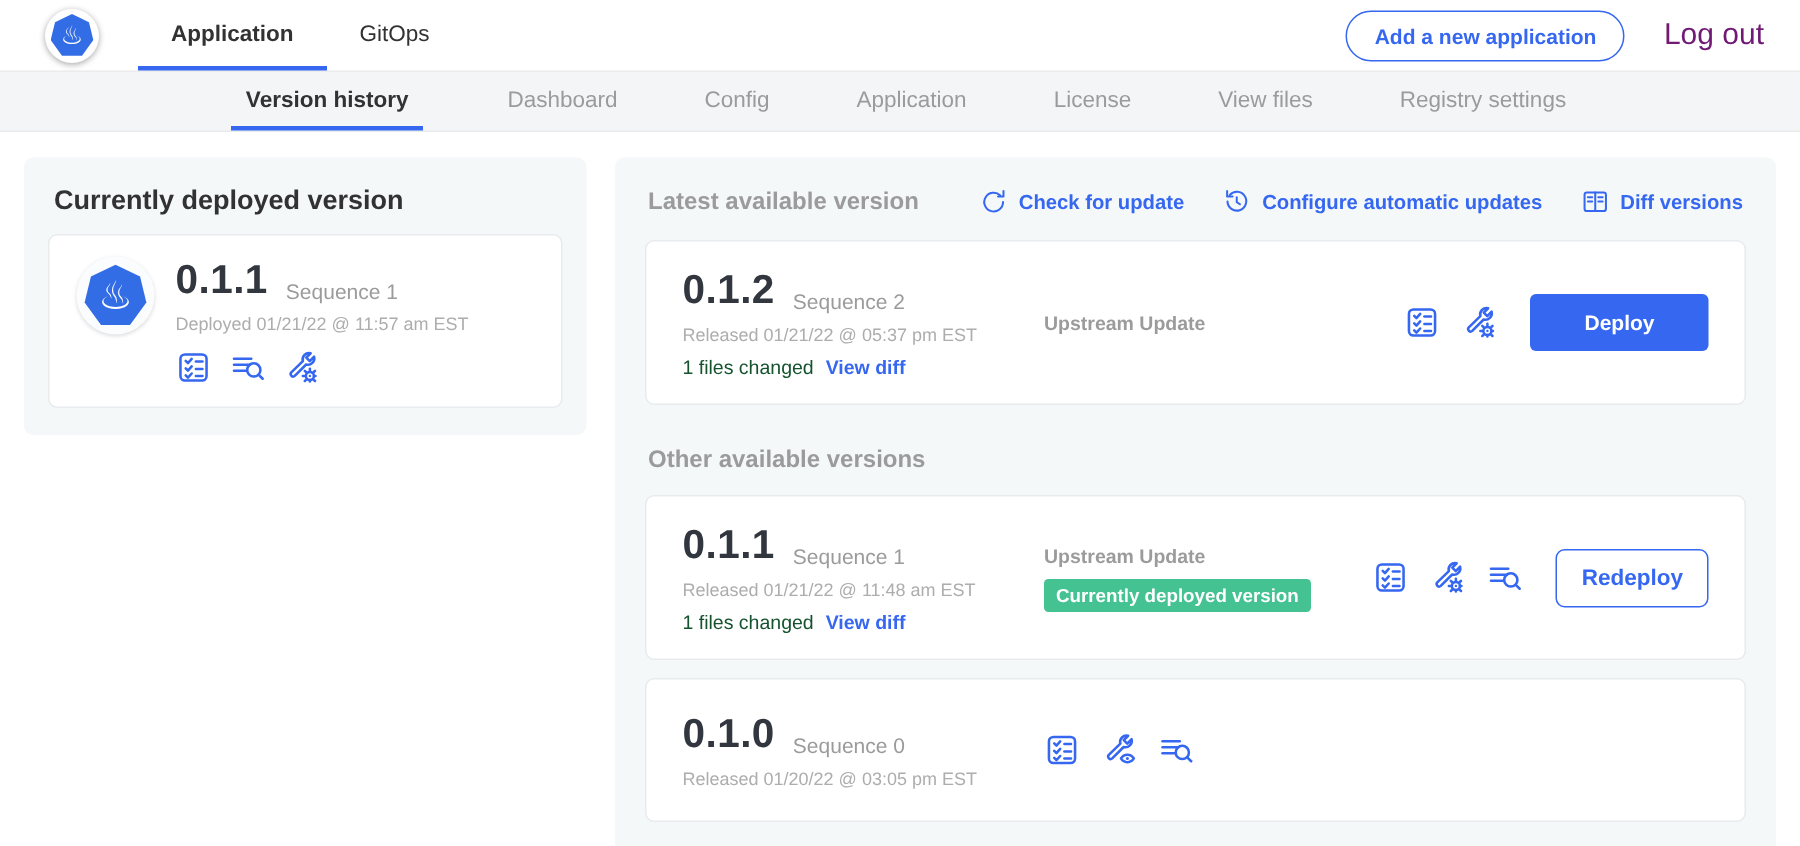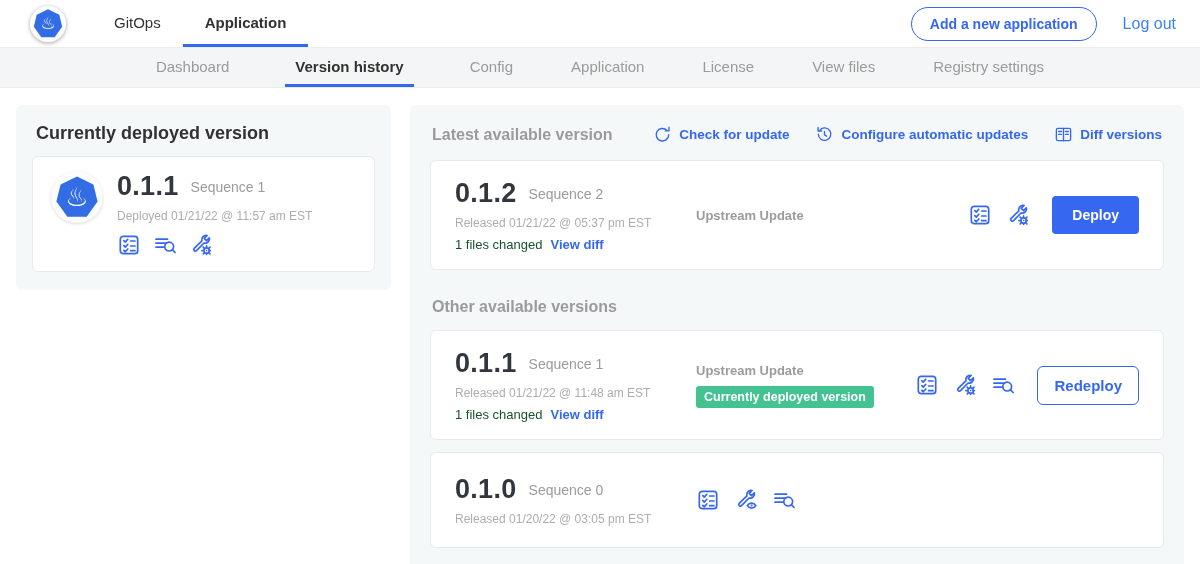--- a/index.html
+++ b/index.html
@@ -19,21 +19,21 @@
   .hept { width:29px; height:29px; background:#326de6; color:#fff;
           clip-path:polygon(50% 1%, 89% 20%, 99% 61%, 73% 97%, 27% 97%, 1% 61%, 11% 20%);
           display:flex; align-items:center; justify-content:center; font-size:17px; line-height:1; }
   .app-tabs { display:flex; }
   .app-tab { display:flex; align-items:center; padding:0 22px; font-size:15px; font-weight:500;
              color:#323232; border-bottom:3px solid transparent; cursor:pointer; }
   .app-tab.active { font-weight:700; border-bottom-color:#3567f0; }
   .topbar-right { margin-left:auto; display:flex; align-items:center; gap:26px; }
   .pill { border:1px solid #3567f0; color:#3567f0; background:#fff; border-radius:17px;
           padding:8px 18px; font-size:14px; font-weight:700; font-family:inherit; cursor:pointer; }
-  .logout { font-size:16px; color:#3b82f6; cursor:pointer; }
+  .logout { font-size:20px; color:#701a75; cursor:pointer; }
 
   
   .subnav { height:41px; background:#f4f5f6; border-top:1px solid #ececec;
             border-bottom:1px solid #e8eaeb; display:flex; justify-content:center; gap:54px; }
   .subnav-item { display:flex; align-items:center; font-size:15px; color:#9b9b9b;
                  border-bottom:3px solid transparent; padding:0 2px; cursor:pointer; }
   .subnav-item.active { color:#323232; font-weight:700; border-bottom-color:#3567f0; padding:0 10px; }
 
   
   .main { display:flex; align-items:flex-start; gap:19px; padding:17px 16px; }
@@ -41,21 +41,21 @@
   .left-panel { width:375px; padding:16px 16px 18px; flex-shrink:0; }
   .panel-title { font-size:18px; font-weight:700; color:#323232; margin:2px 4px 12px; }
 
   .deployed-card { background:#fff; border:1px solid #e7ebed; border-radius:6px;
                    padding:14px 18px; display:flex; gap:14px; }
   .card-logo { width:52px; height:52px; border-radius:50%; background:#fbfcfd;
                box-shadow:0 1px 3px rgba(0,0,0,.15); display:flex; align-items:center;
                justify-content:center; flex-shrink:0; }
   .card-logo .hept { width:42px; height:42px; font-size:26px; }
 
-  .version-line { display:flex; align-items:center; gap:12px; }
+  .version-line { display:flex; align-items:flex-end; gap:12px; }
   .version-big { font-size:27px; font-weight:800; color:#32363e; letter-spacing:.3px; }
   .sequence { font-size:14px; color:#9b9b9b; }
   .timestamp { font-size:12px; color:#adadad; margin-top:7px; }
   .icon-row { display:flex; align-items:center; gap:12px; margin-top:10px; }
 
   .icon { width:24px; height:24px; display:inline-flex; }
   .icon svg { width:100%; height:100%; stroke:#3567f0; fill:none;
               stroke-width:1.7; stroke-linecap:round; stroke-linejoin:round; }
   .icon svg .fill { fill:#3567f0; stroke:none; }
   .clickable { cursor:pointer; }
@@ -76,48 +76,48 @@
   .files-changed { color:#14532d; }
   .view-diff { color:#3567f0; font-weight:700; cursor:pointer; }
   .row-mid { flex:1; }
   .source { font-size:13px; font-weight:700; color:#9b9b9b; }
   .badge { display:inline-block; margin-top:8px; padding:4px 8px; border-radius:3px;
            color:#fff; font-size:12.5px; font-weight:700; }
   .badge.green { background:#44c292; }
   .badge.gray  { background:#b3bec4; }
   .row-right { display:flex; align-items:center; gap:14px; }
   .btn-primary { background:#3567f0; color:#fff; border:none; border-radius:4px;
-                 padding:11px 20px; font-size:14px; font-weight:700; font-family:inherit;
+                 padding:11px 36px; font-size:14px; font-weight:700; font-family:inherit;
                  margin-left:8px; cursor:pointer; }
   .btn-outline { background:#fff; color:#3567f0; border:1px solid #3567f0; border-radius:6px;
                  padding:10px 16px; font-size:15px; font-weight:700; font-family:inherit;
                  margin-left:8px; cursor:pointer; }
   .other-title { font-size:16px; font-weight:600; color:#9b9b9b; margin:28px 2px 14px; }
   .version-row + .version-row { margin-top:12px; }
 </style>
 </head>
 <body>
 
 <header class="topbar">
   <div class="brand">
     <div class="hept">♨</div>
   </div>
   <nav class="app-tabs">
+    <div class="app-tab active">Application</div>
     <div class="app-tab">GitOps</div>
-    <div class="app-tab active">Application</div>
   </nav>
   <div class="topbar-right">
     <button class="pill">Add a new application</button>
     <div class="logout">Log out</div>
   </div>
 </header>
 
 <nav class="subnav">
+  <div class="subnav-item active">Version history</div>
   <div class="subnav-item">Dashboard</div>
-  <div class="subnav-item active">Version history</div>
   <div class="subnav-item">Config</div>
   <div class="subnav-item">Application</div>
   <div class="subnav-item">License</div>
   <div class="subnav-item">View files</div>
   <div class="subnav-item">Registry settings</div>
 </nav>
 
 <main class="main">
 
   <section class="panel left-panel">

